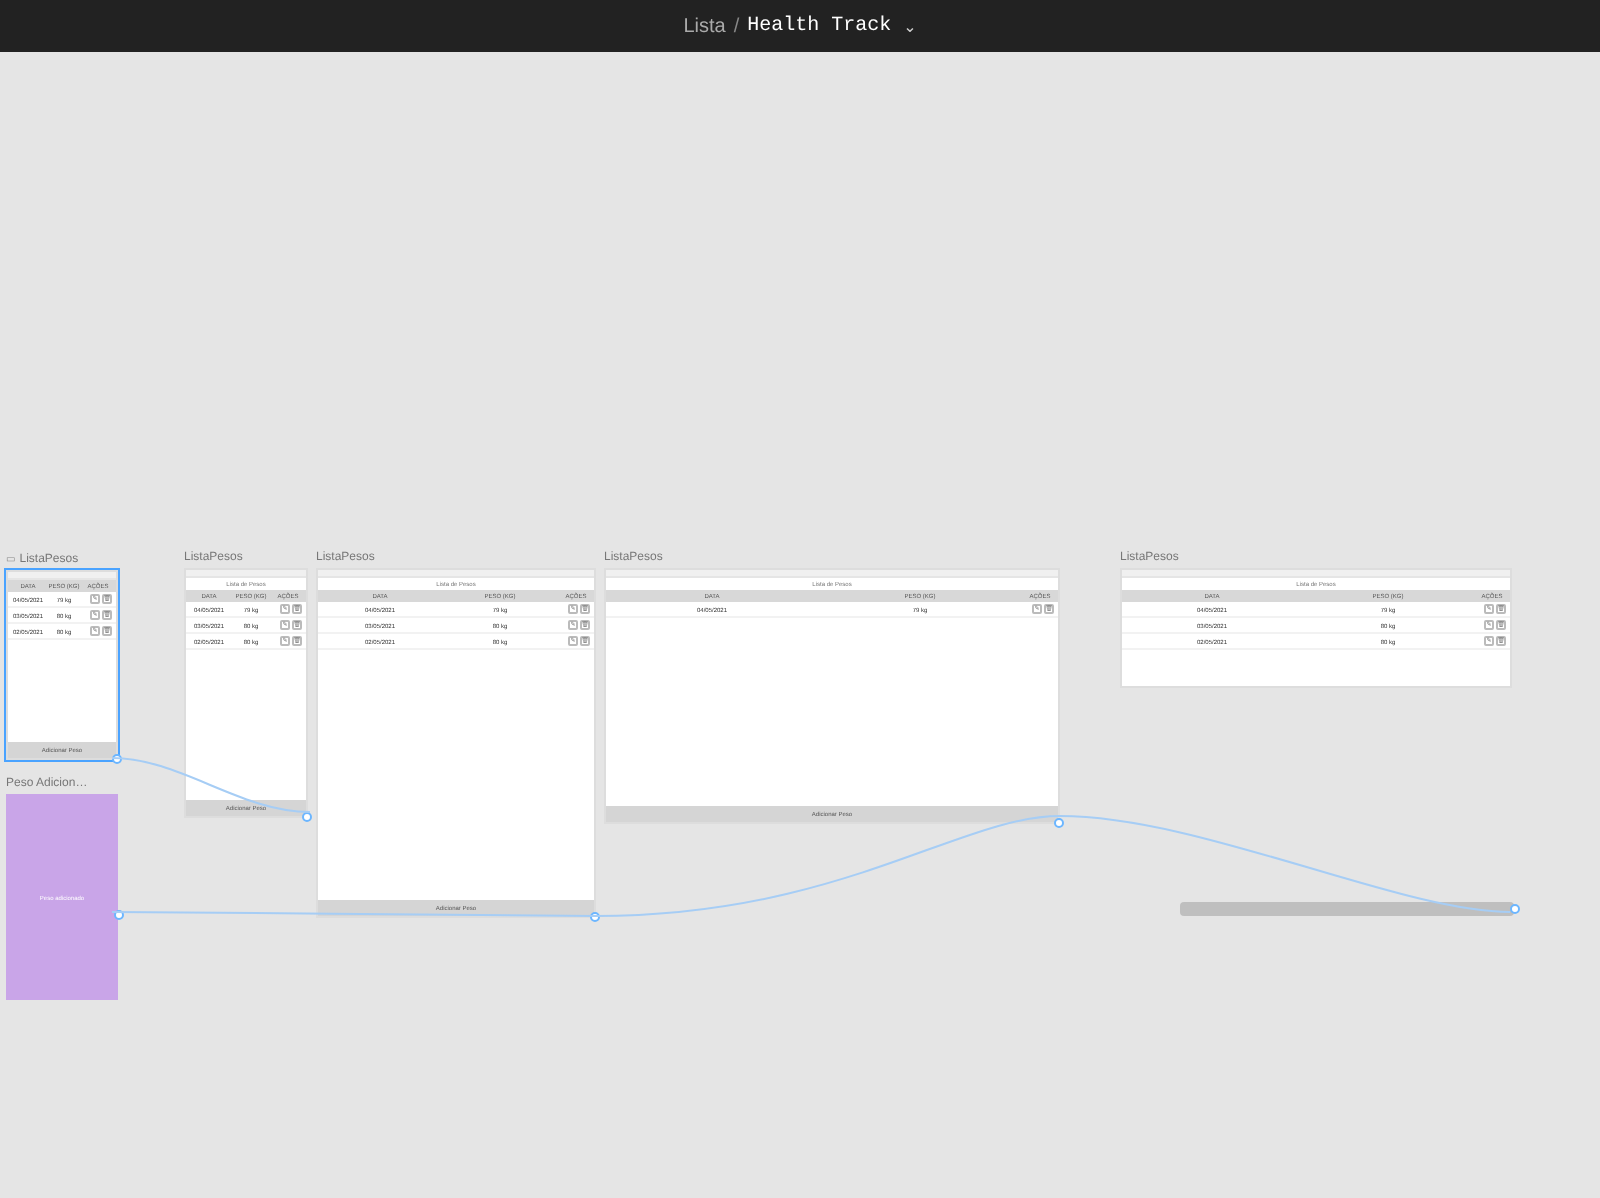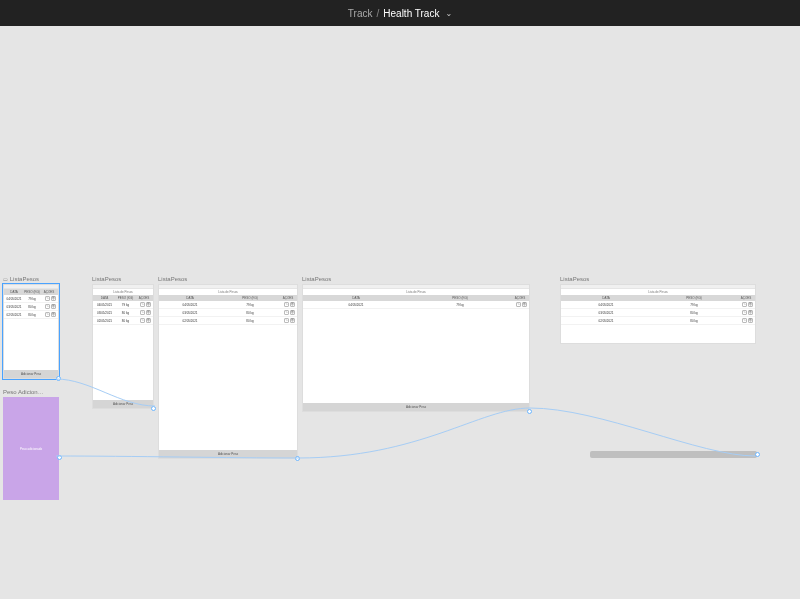--- a/index.html
+++ b/index.html
@@ -19,21 +19,21 @@
     align-items: center;
     padding: 0 12px;
     font-size: 10px;
     justify-content: center;
     position: relative;
     z-index: 10;
   }
   .breadcrumb { display:flex; align-items:center; gap:4px; }
   .breadcrumb .muted { color:#aaa; }
   .breadcrumb .sep { color:#888; }
-  .breadcrumb .current { color:#fff; font-weight:500; }
+  .breadcrumb .current { color:#fff; font-weight:500;font-family:Liberation Mono, monospace; }
   .chev { font-size:8px; color:#ccc; margin-left:2px; }
 
   .canvas {
     position: relative;
     width: 800px;
     height: 573px;
     overflow: hidden;
   }
 
   .artboard {
@@ -153,21 +153,21 @@
     justify-content:center;
     font-size:3px;
     color:#888;
   }
 </style>
 </head>
 <body>
 
 <div class="topbar">
   <div class="breadcrumb">
-    <span class="muted">Track</span>
+    <span class="muted">Lista</span>
     <span class="sep">/</span>
     <span class="current">Health Track</span>
     <span class="chev">⌄</span>
   </div>
 </div>
 
 <div class="canvas">
 
   <svg class="links">
     <path d="M 56 353 C 90 353, 120 380, 155 380"></path>

